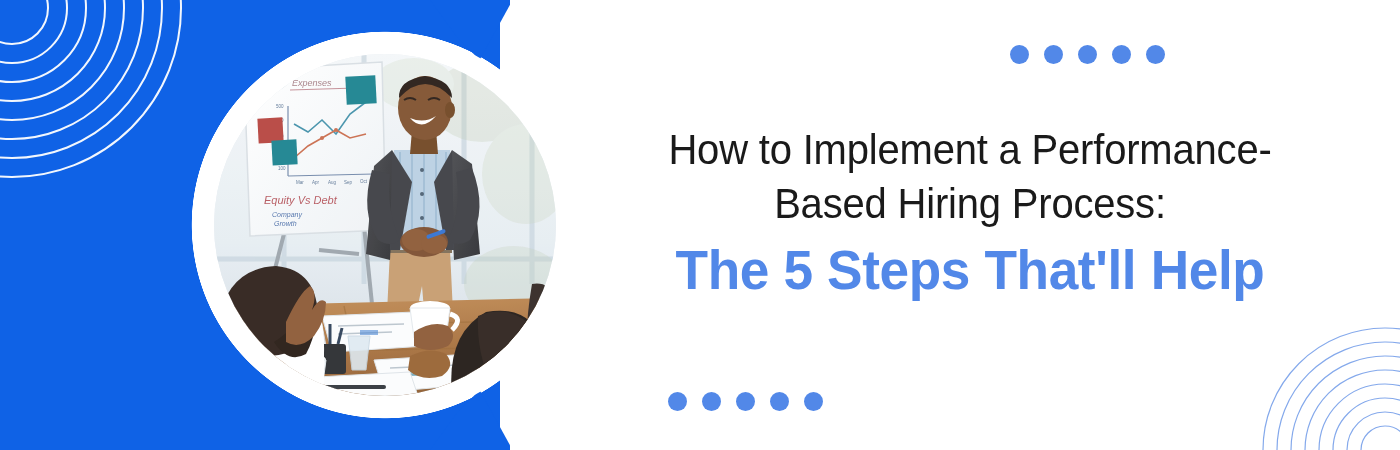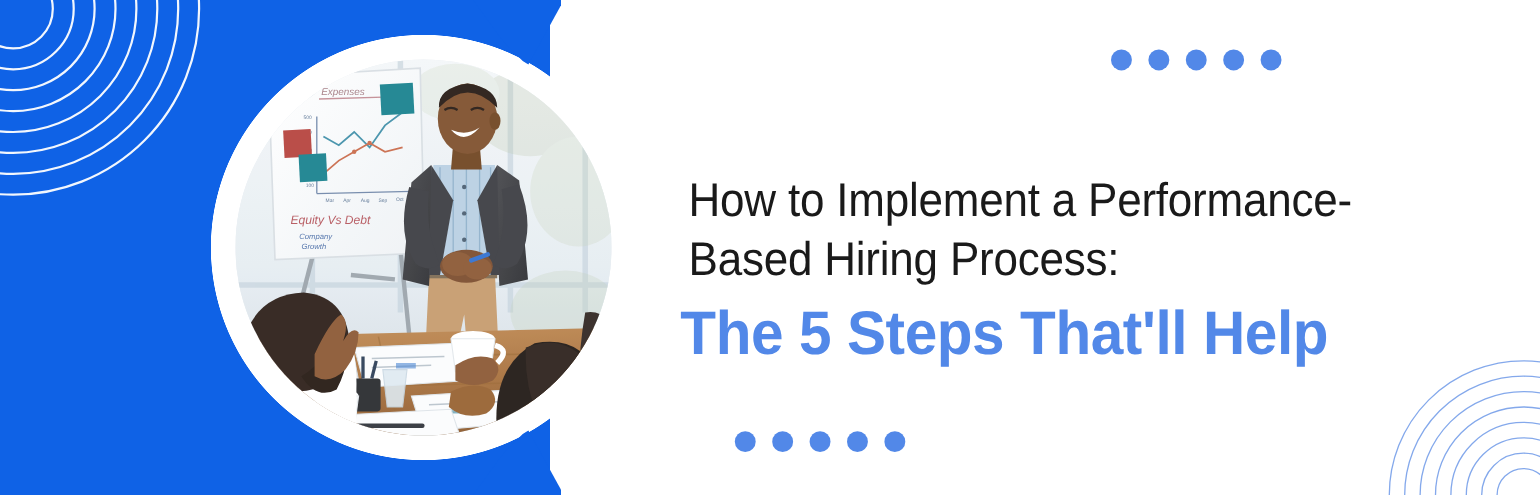--- a/index.html
+++ b/index.html
@@ -76,22 +76,21 @@
   }
   .dot:last-child{margin-right:0;}
   #dots-top{left:1010px;top:45px;}
   #dots-bottom{left:668px;top:392px;}
 
   
   .headline{
     position:absolute;
     left:600px;top:122px;
     width:740px;
-    text-align:left;
-    margin-top:33px;
+    text-align:center;
   }
   .headline .line{
     font-family:"Liberation Sans Narrow","Liberation Sans","DejaVu Sans Condensed","DejaVu Sans",sans-serif;
     font-size:43px;
     line-height:54px;
     font-weight:400;
     color:#1a1a1a;
     letter-spacing:-0.2px;
     white-space:nowrap;
     transform:scaleX(0.93);

